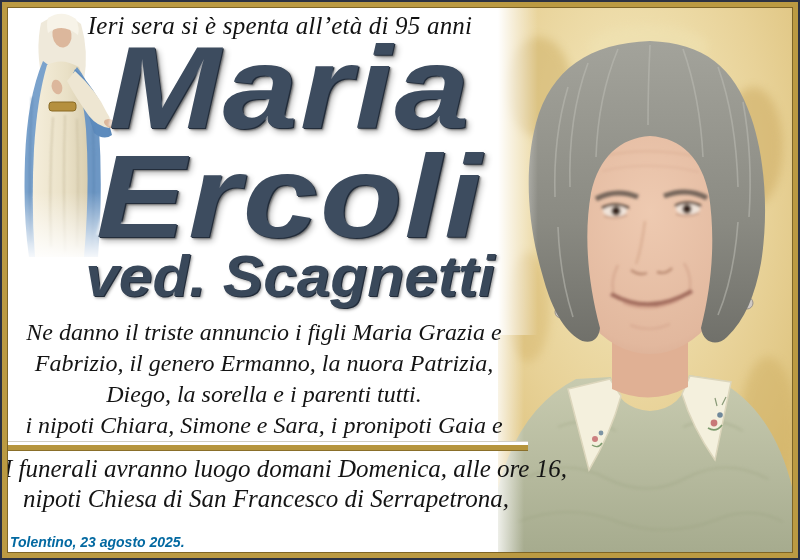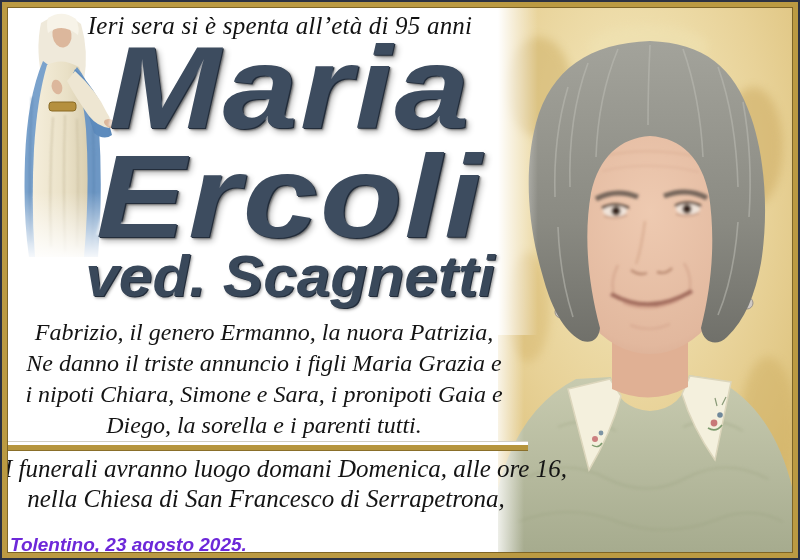--- a/index.html
+++ b/index.html
@@ -76,21 +76,21 @@
     text-align:center;font-style:italic;font-size:25px;line-height:30px;
     color:#141414;
   }
   .divider{
     position:absolute;left:6px;top:441px;width:522px;height:10px;z-index:9;
     background:linear-gradient(#d2cec2 0 1px,#ffffff 1px 4px,#b6953d 4px 9px,#8a6f2a 9px 10px);
   }
   .dateline{
     position:absolute;left:10px;top:534px;z-index:10;
     font-family:"Liberation Sans", sans-serif;
-    font-style:italic;font-weight:600;font-size:19px;color:#6d28d9;
+    font-style:italic;font-weight:600;font-size:14px;color:#0369a1;
   }
   .logo{
     position:absolute;left:2px;top:396px;width:92px;height:60px;z-index:11;
   }
   .logo svg{display:block;width:100%;height:100%;}
   .line{white-space:nowrap;}
 </style>
 </head>
 <body>
 
@@ -273,30 +273,30 @@
   <div class="intro">Ieri sera si è spenta all’età di 95 anni</div>
 
   <div class="bigname">
     <div class="line">Maria</div>
     <div class="line">Ercoli</div>
   </div>
 
   <div class="widow">ved. Scagnetti</div>
 
   <div class="announce">
+    <div class="line">Ne danno il triste annuncio i figli Maria Grazia e</div>
     <div class="line">Fabrizio, il genero Ermanno, la nuora Patrizia,</div>
-    <div class="line">Ne danno il triste annuncio i figli Maria Grazia e</div>
+    <div class="line">Diego, la sorella e i parenti tutti.</div>
     <div class="line">i nipoti Chiara, Simone e Sara, i pronipoti Gaia e</div>
-    <div class="line">Diego, la sorella e i parenti tutti.</div>
   </div>
 
 
   <div class="divider"></div>
 
   <div class="funeral">
     <div class="line">I funerali avranno luogo domani Domenica, alle ore 16,</div>
-    <div class="line">nella Chiesa di San Francesco di Serrapetrona,</div>
+    <div class="line">nipoti Chiesa di San Francesco di Serrapetrona,</div>
   </div>
 
   <div class="dateline">Tolentino, 23 agosto 2025.</div>
 
   <div class="frame"></div>
 </div>
 
 </body></html>

